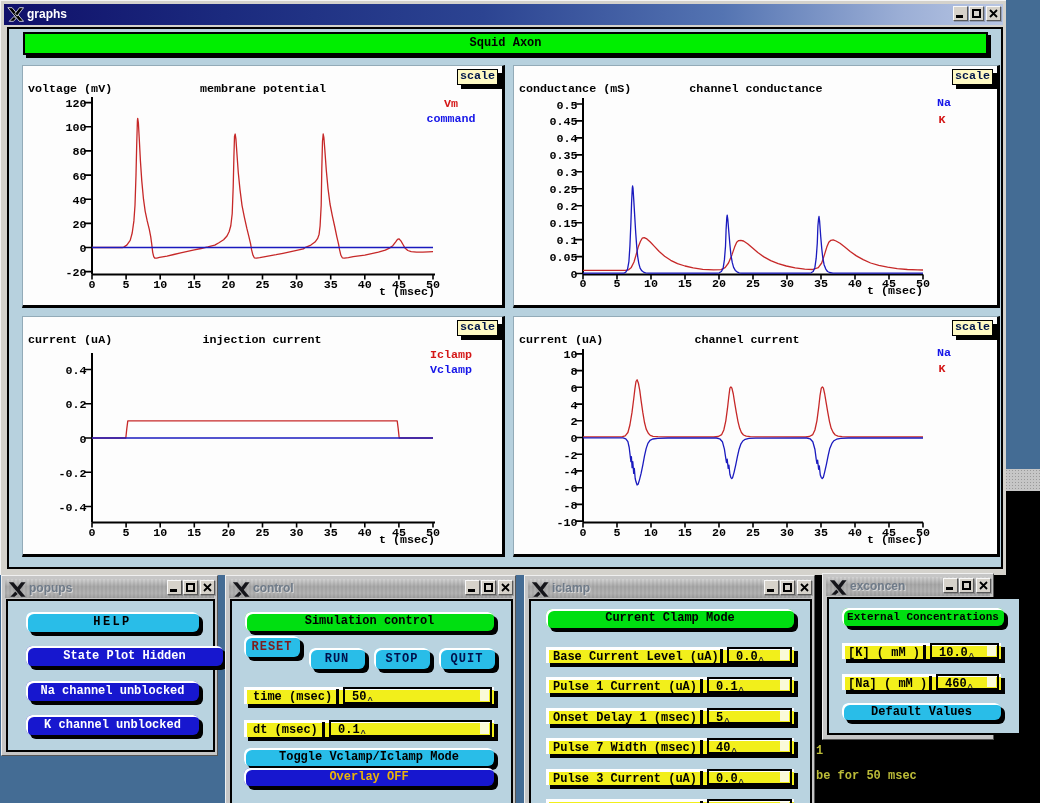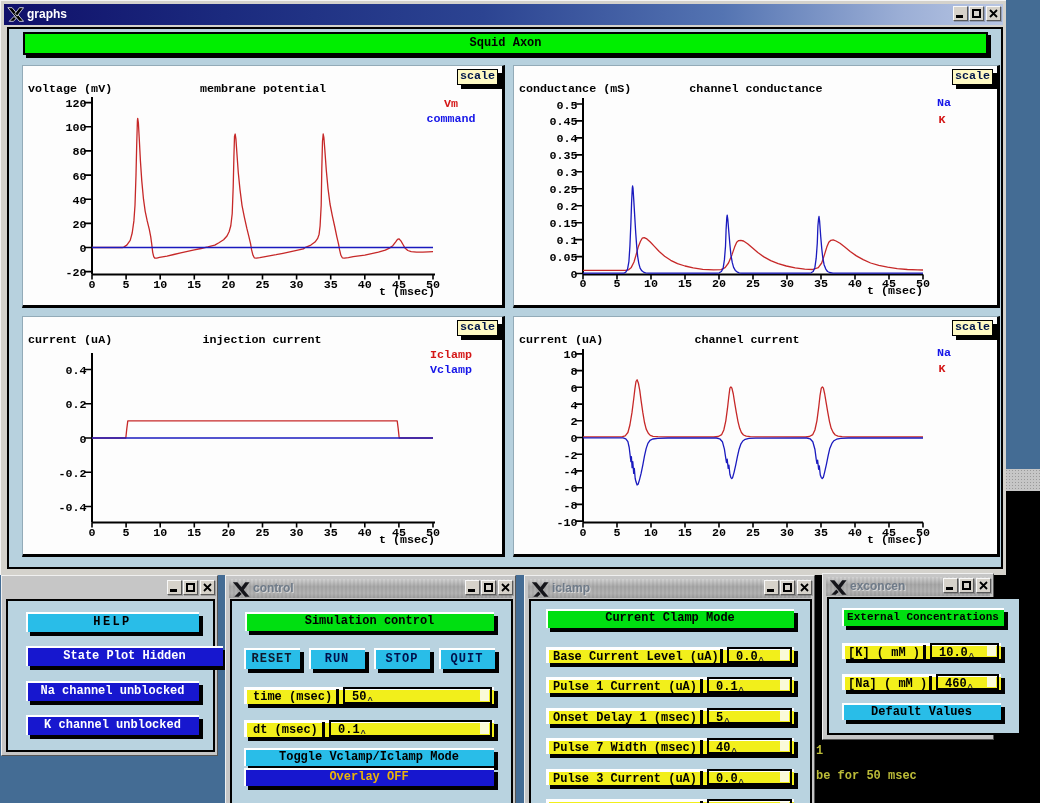--- a/index.html
+++ b/index.html
@@ -24,21 +24,21 @@
 .scale { position:absolute; width:41px; height:16px; background:#fef9c3; border:1px solid #000;
   box-shadow:4px 4px 0 #000; font-size:11.7px; line-height:13px; text-align:center; color:#00154a; }
 
 .win { position:absolute; background:#c6c6c6; border:1px solid; border-color:#f0f0f0 #555 #555 #f0f0f0; }
 .tbar { position:absolute; left:3px; right:3px; top:3px; height:19px;
   background:linear-gradient(180deg,#d2d2d2,#a9a9a9 40%,#b3b3b3 75%,#a2a2a2), repeating-linear-gradient(90deg,rgba(0,0,0,0.05) 0 2px,rgba(255,255,255,0.04) 2px 4px); background-blend-mode:multiply; }
 .tbar .t { position:absolute; left:24px; top:2px; color:#6e7a88; font-family:"Liberation Sans",sans-serif;
   font-size:12px; font-weight:bold; text-shadow:1px 1px 0 #d6d6d6; }
 .cont { position:absolute; left:4px; top:23px; border:2px solid #000; background:#b9d3e0; }
 .btn { position:absolute; box-shadow:4px 4px 0 #000, inset 2px 2px 0 #fff;
-  text-align:center; font-size:12px; }
+  text-align:center; font-size:12px;border-radius:6px; }
 .cy { background:#29bde8; }
 .bl { background:#1717cf; color:#fff; }
 .gr { background:#00df11; }
 .yrow { position:absolute; background:#f2ef1b; box-shadow:4px 4px 0 #000, inset 3px 3px 0 #fff; }
 .ylab { position:absolute; top:3px; font-size:12px; color:#000; }
 .ysep { position:absolute; top:2px; bottom:0; width:3px; background:#000; }
 .ybox { position:absolute; top:0; bottom:0; right:2px; border:2px solid #000; }
 .yval { position:absolute; left:7px; top:1px; font-size:12px; }
 .caret { position:absolute; font-size:9px; top:7px; color:#333; }
 .pale { position:absolute; right:1px; top:1px; bottom:1px; width:9px; background:#fafad8; }
@@ -207,20 +207,28 @@
           <text x="428" y="55" text-anchor="middle" fill="#d41717" font-family="Liberation Mono" font-weight="bold" font-size="11.7px">K</text>
           <path d="M69.0,119.8 L108.4,119.7 L111.2,118.8 L113.9,115.5 L115.9,108.0 L118.0,95.4 L119.7,82.0 L121.0,71.2 L122.0,64.5 L123.1,62.8 L124.4,66.2 L125.8,73.7 L127.1,83.7 L128.8,95.4 L130.5,105.5 L132.2,112.1 L134.3,116.3 L136.3,118.4 L139.0,119.4 L143.8,119.7 L156.0,119.8 L199.6,119.9 L204.3,119.5 L207.7,117.6 L209.8,113.0 L211.8,103.8 L213.5,91.2 L214.9,78.7 L215.9,71.2 L216.9,69.9 L217.9,71.2 L219.3,77.0 L220.6,85.4 L222.3,95.4 L224.0,104.6 L225.7,111.3 L227.4,115.5 L229.5,118.0 L232.2,119.2 L236.3,119.7 L243.1,119.8 L291.4,119.9 L295.4,119.5 L298.8,117.6 L300.9,113.0 L302.9,103.8 L304.6,91.2 L306.0,78.7 L307.3,71.2 L308.4,69.9 L309.4,71.2 L310.7,77.0 L312.1,85.4 L313.8,95.4 L315.5,104.6 L317.2,111.3 L319.2,115.5 L321.3,118.0 L324.0,119.2 L328.1,119.7 L335.6,119.8 L409.0,119.8" stroke="#c62828" stroke-width="1.3" fill="none" stroke-linejoin="round"></path>
           <path d="M69.0,120.9 L109.1,120.9 L111.8,121.8 L113.9,124.7 L115.2,130.5 L116.3,139.7 L116.9,144.7 L117.4,139.7 L118.1,150.6 L118.8,144.7 L119.7,156.4 L120.3,151.4 L121.2,161.5 L122.0,164.8 L123.1,168.0 L124.1,167.3 L125.4,163.1 L127.1,156.4 L128.8,148.1 L130.5,138.9 L132.2,131.4 L133.9,126.4 L136.0,123.4 L138.7,122.0 L143.8,121.3 L154.0,121.0 L202.3,121.0 L205.7,121.8 L208.4,124.7 L210.4,132.2 L211.8,141.4 L212.5,145.6 L213.2,142.2 L214.2,151.4 L214.9,148.1 L215.9,157.3 L216.9,160.6 L217.8,161.6 L218.6,160.6 L220.0,155.6 L221.7,148.1 L223.4,139.7 L225.1,132.2 L226.8,127.2 L228.8,124.0 L231.2,122.3 L234.9,121.4 L241.7,121.1 L292.7,121.0 L296.1,121.8 L298.8,124.7 L300.9,132.2 L302.2,142.2 L302.9,146.4 L303.6,143.1 L304.6,152.3 L305.3,148.9 L306.3,158.1 L307.3,160.6 L308.2,161.5 L309.4,160.2 L310.7,154.8 L312.4,147.3 L314.1,138.9 L315.8,131.4 L317.9,126.4 L319.9,123.7 L322.6,122.2 L326.7,121.3 L334.2,121.0 L409.0,121.0" stroke="#1a1abe" stroke-width="1.3" fill="none" stroke-linejoin="round"></path>
         </svg>
       <div class="scale" style="left:438px;top:3px">scale</div>
       </div>
   </div>
 </div>
 
 <div class="win" style="left:1px;top:575px;width:217px;height:181px">
+  <div class="tbar">
+      <svg width="18" height="15" viewBox="0 0 20 16" style="position:absolute;left:3px;top:3px">
+        <path d="M1,0 L6,0 L19.5,16 L14.5,16 Z" fill="#15151a"></path>
+        <path d="M19.5,0 L14.7,0 L9.4,6.9 L11.9,9.9 Z" fill="#15151a"></path>
+        <path d="M8.2,10.3 L2.6,16 L7.4,16 L10.7,12.9 Z" fill="#15151a"></path>
+      </svg>
+      <span class="t">popups</span>
+    </div>
     <div class="wb" style="right:35px;top:4px">
       <div class="mn"></div>
     </div>
     <div class="wb" style="right:19px;top:4px">
       <div class="mx"></div>
     </div>
     <div class="wb" style="right:2px;top:4px">
       <svg width="9" height="9" viewBox="0 0 9 9">
         <path d="M1,1 L8,8 M8,1 L1,8" stroke="#000" stroke-width="1.8"></path>
       </svg>
@@ -247,21 +255,21 @@
     <div class="wb" style="right:19px;top:4px">
       <div class="mx"></div>
     </div>
     <div class="wb" style="right:2px;top:4px">
       <svg width="9" height="9" viewBox="0 0 9 9">
         <path d="M1,1 L8,8 M8,1 L1,8" stroke="#000" stroke-width="1.8"></path>
       </svg>
     </div>
   <div class="cont" style="width:283px;height:206px;border-bottom:none"></div>
   <div class="btn gr" style="left:19px;top:36px;width:249px;height:19px;line-height:19px">Simulation control</div>
-  <div class="btn cy" style="left:18px;top:72px;width:56px;height:21px;line-height:22px;letter-spacing:1px;color:#0f172a">RESET</div>
+  <div class="btn cy" style="left:18px;top:60px;width:56px;height:21px;line-height:22px;letter-spacing:1px;color:#7f1d1d">RESET</div>
   <div class="btn cy" style="left:83px;top:72px;width:56px;height:21px;line-height:22px;letter-spacing:1px;color:#00104a">RUN</div>
   <div class="btn cy" style="left:148px;top:72px;width:56px;height:21px;line-height:22px;letter-spacing:1px;color:#00104a">STOP</div>
   <div class="btn cy" style="left:213px;top:72px;width:56px;height:21px;line-height:22px;letter-spacing:1px;color:#00104a">QUIT</div>
   <div class="yrow" style="left:18px;top:111px;width:250px;height:17px">
 <span class="ylab" style="left:9px">time (msec)</span>
 <div class="ysep" style="left:92px"></div>
 <div class="ybox" style="left:99px">
         <span class="yval">50</span>
         <span class="caret" style="left:22.4px">^</span>
         <div class="pale"></div>

